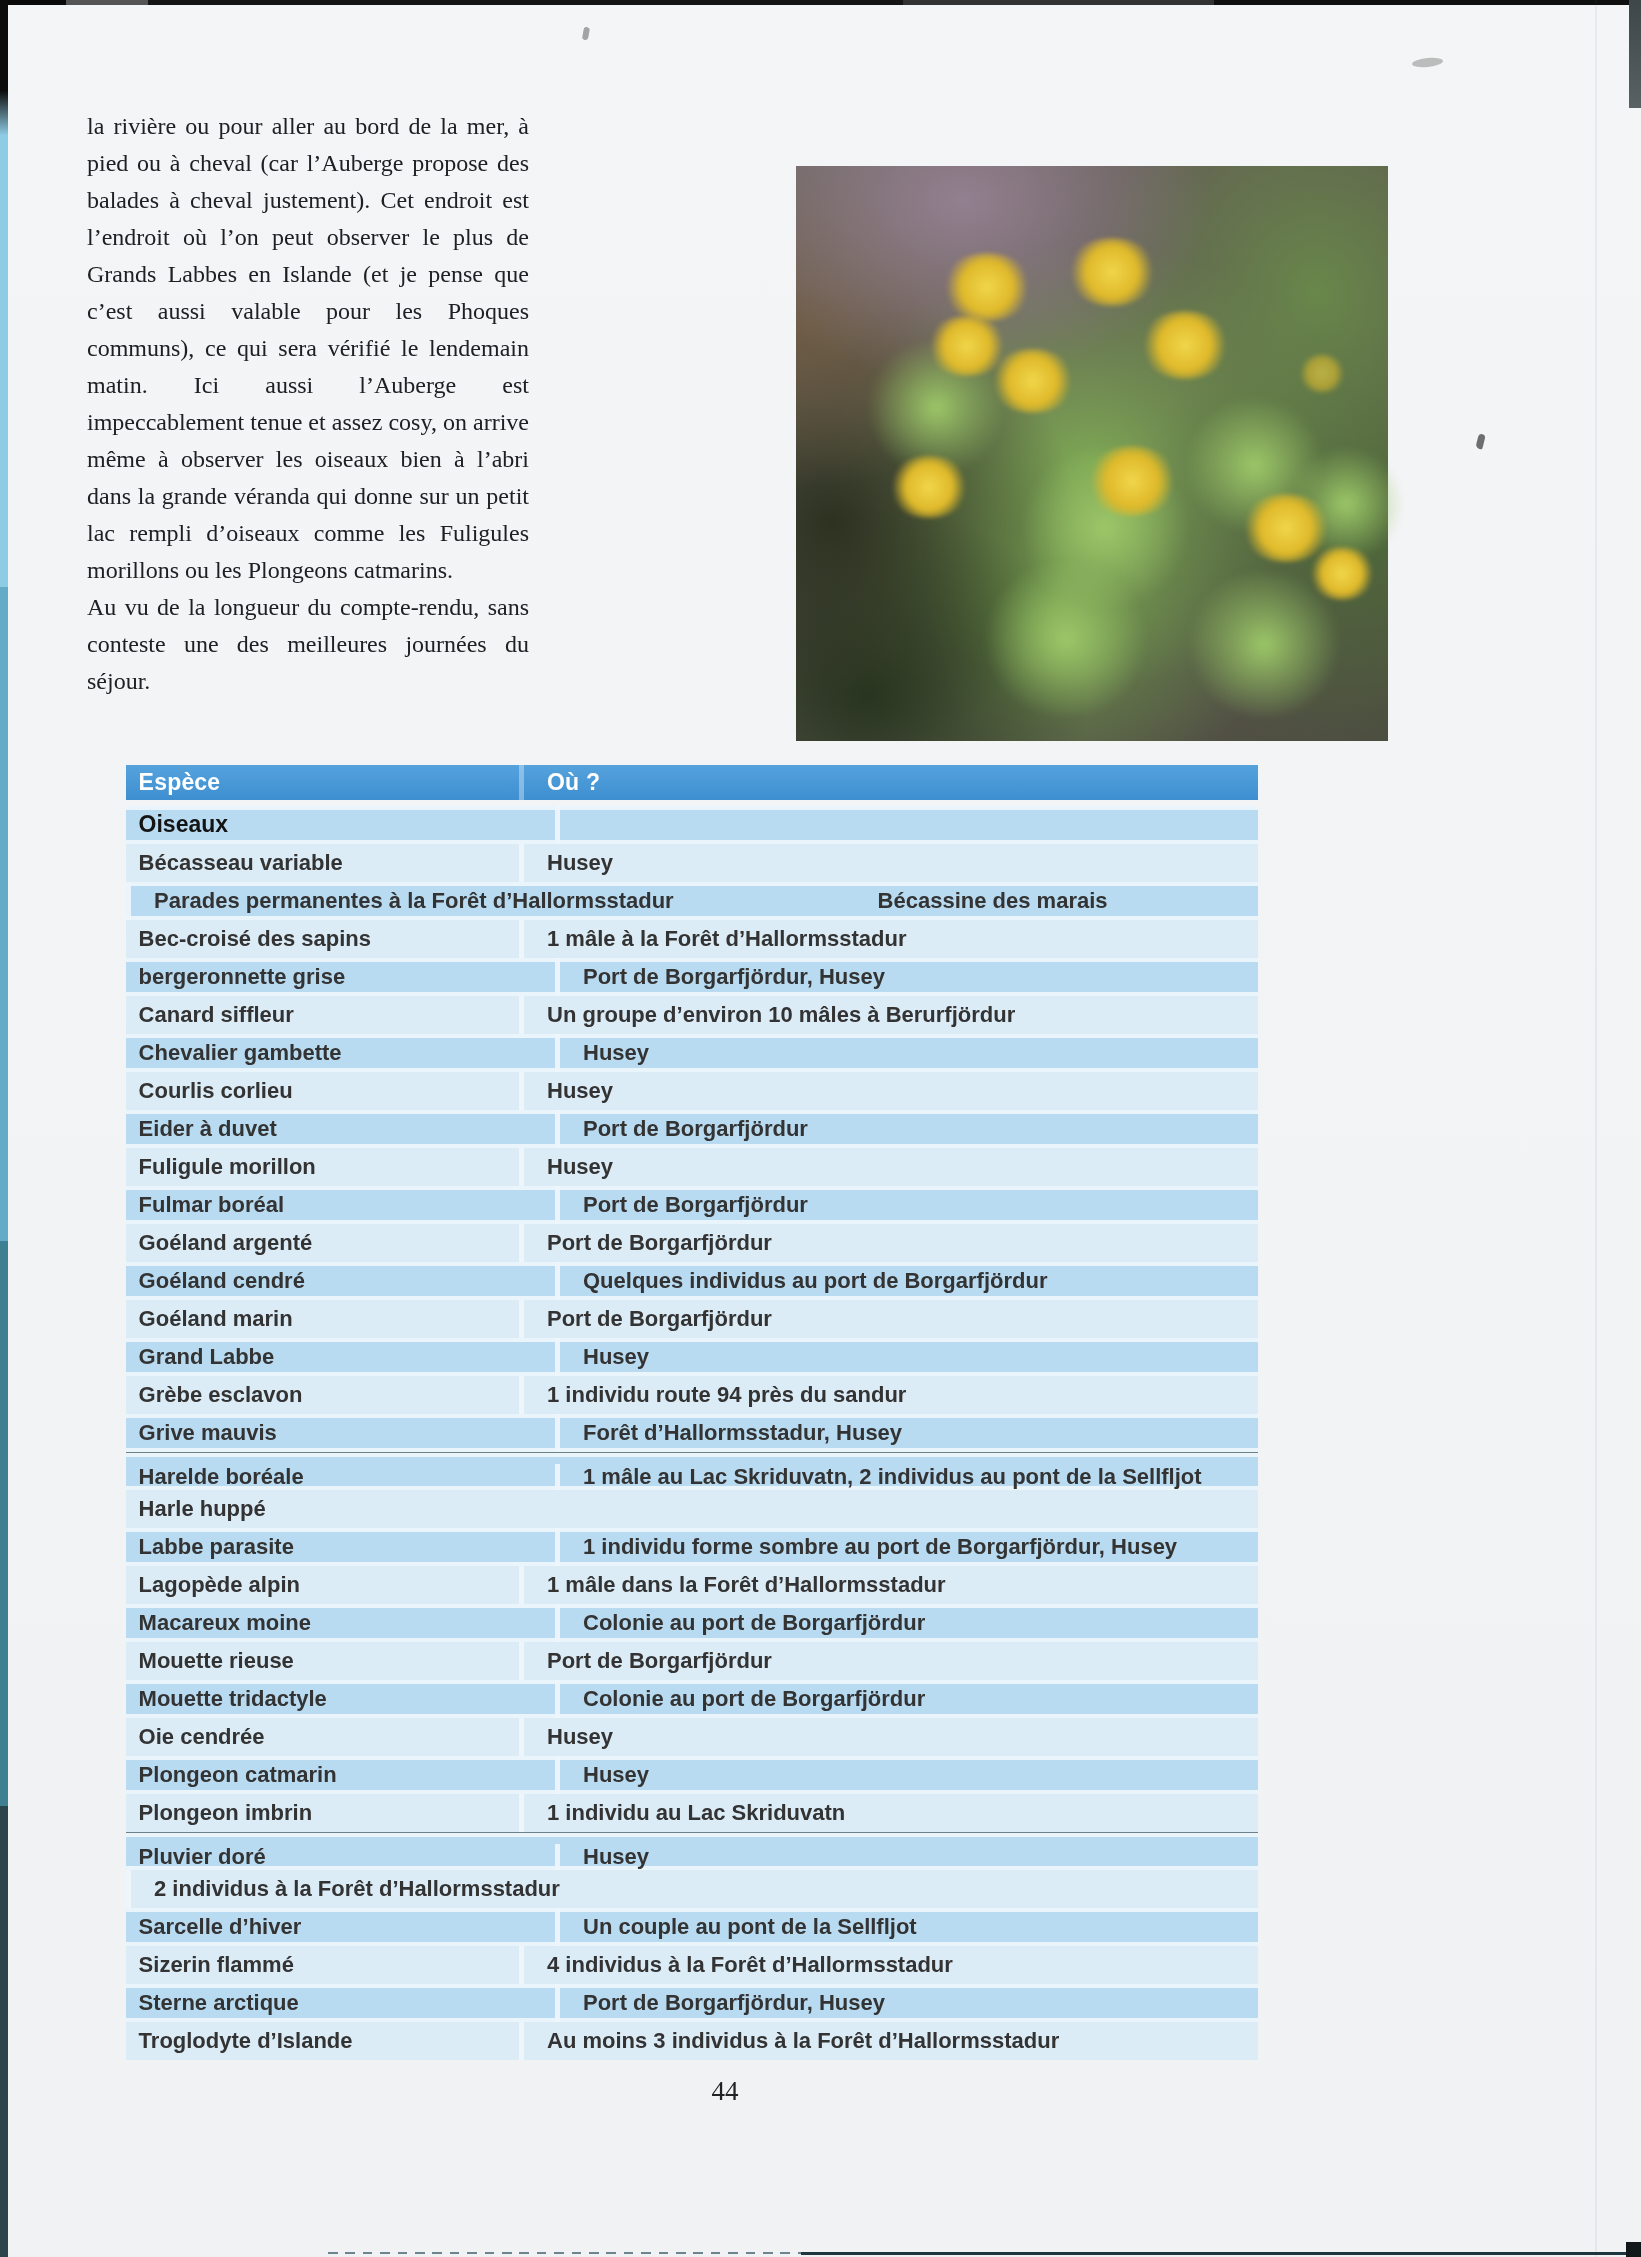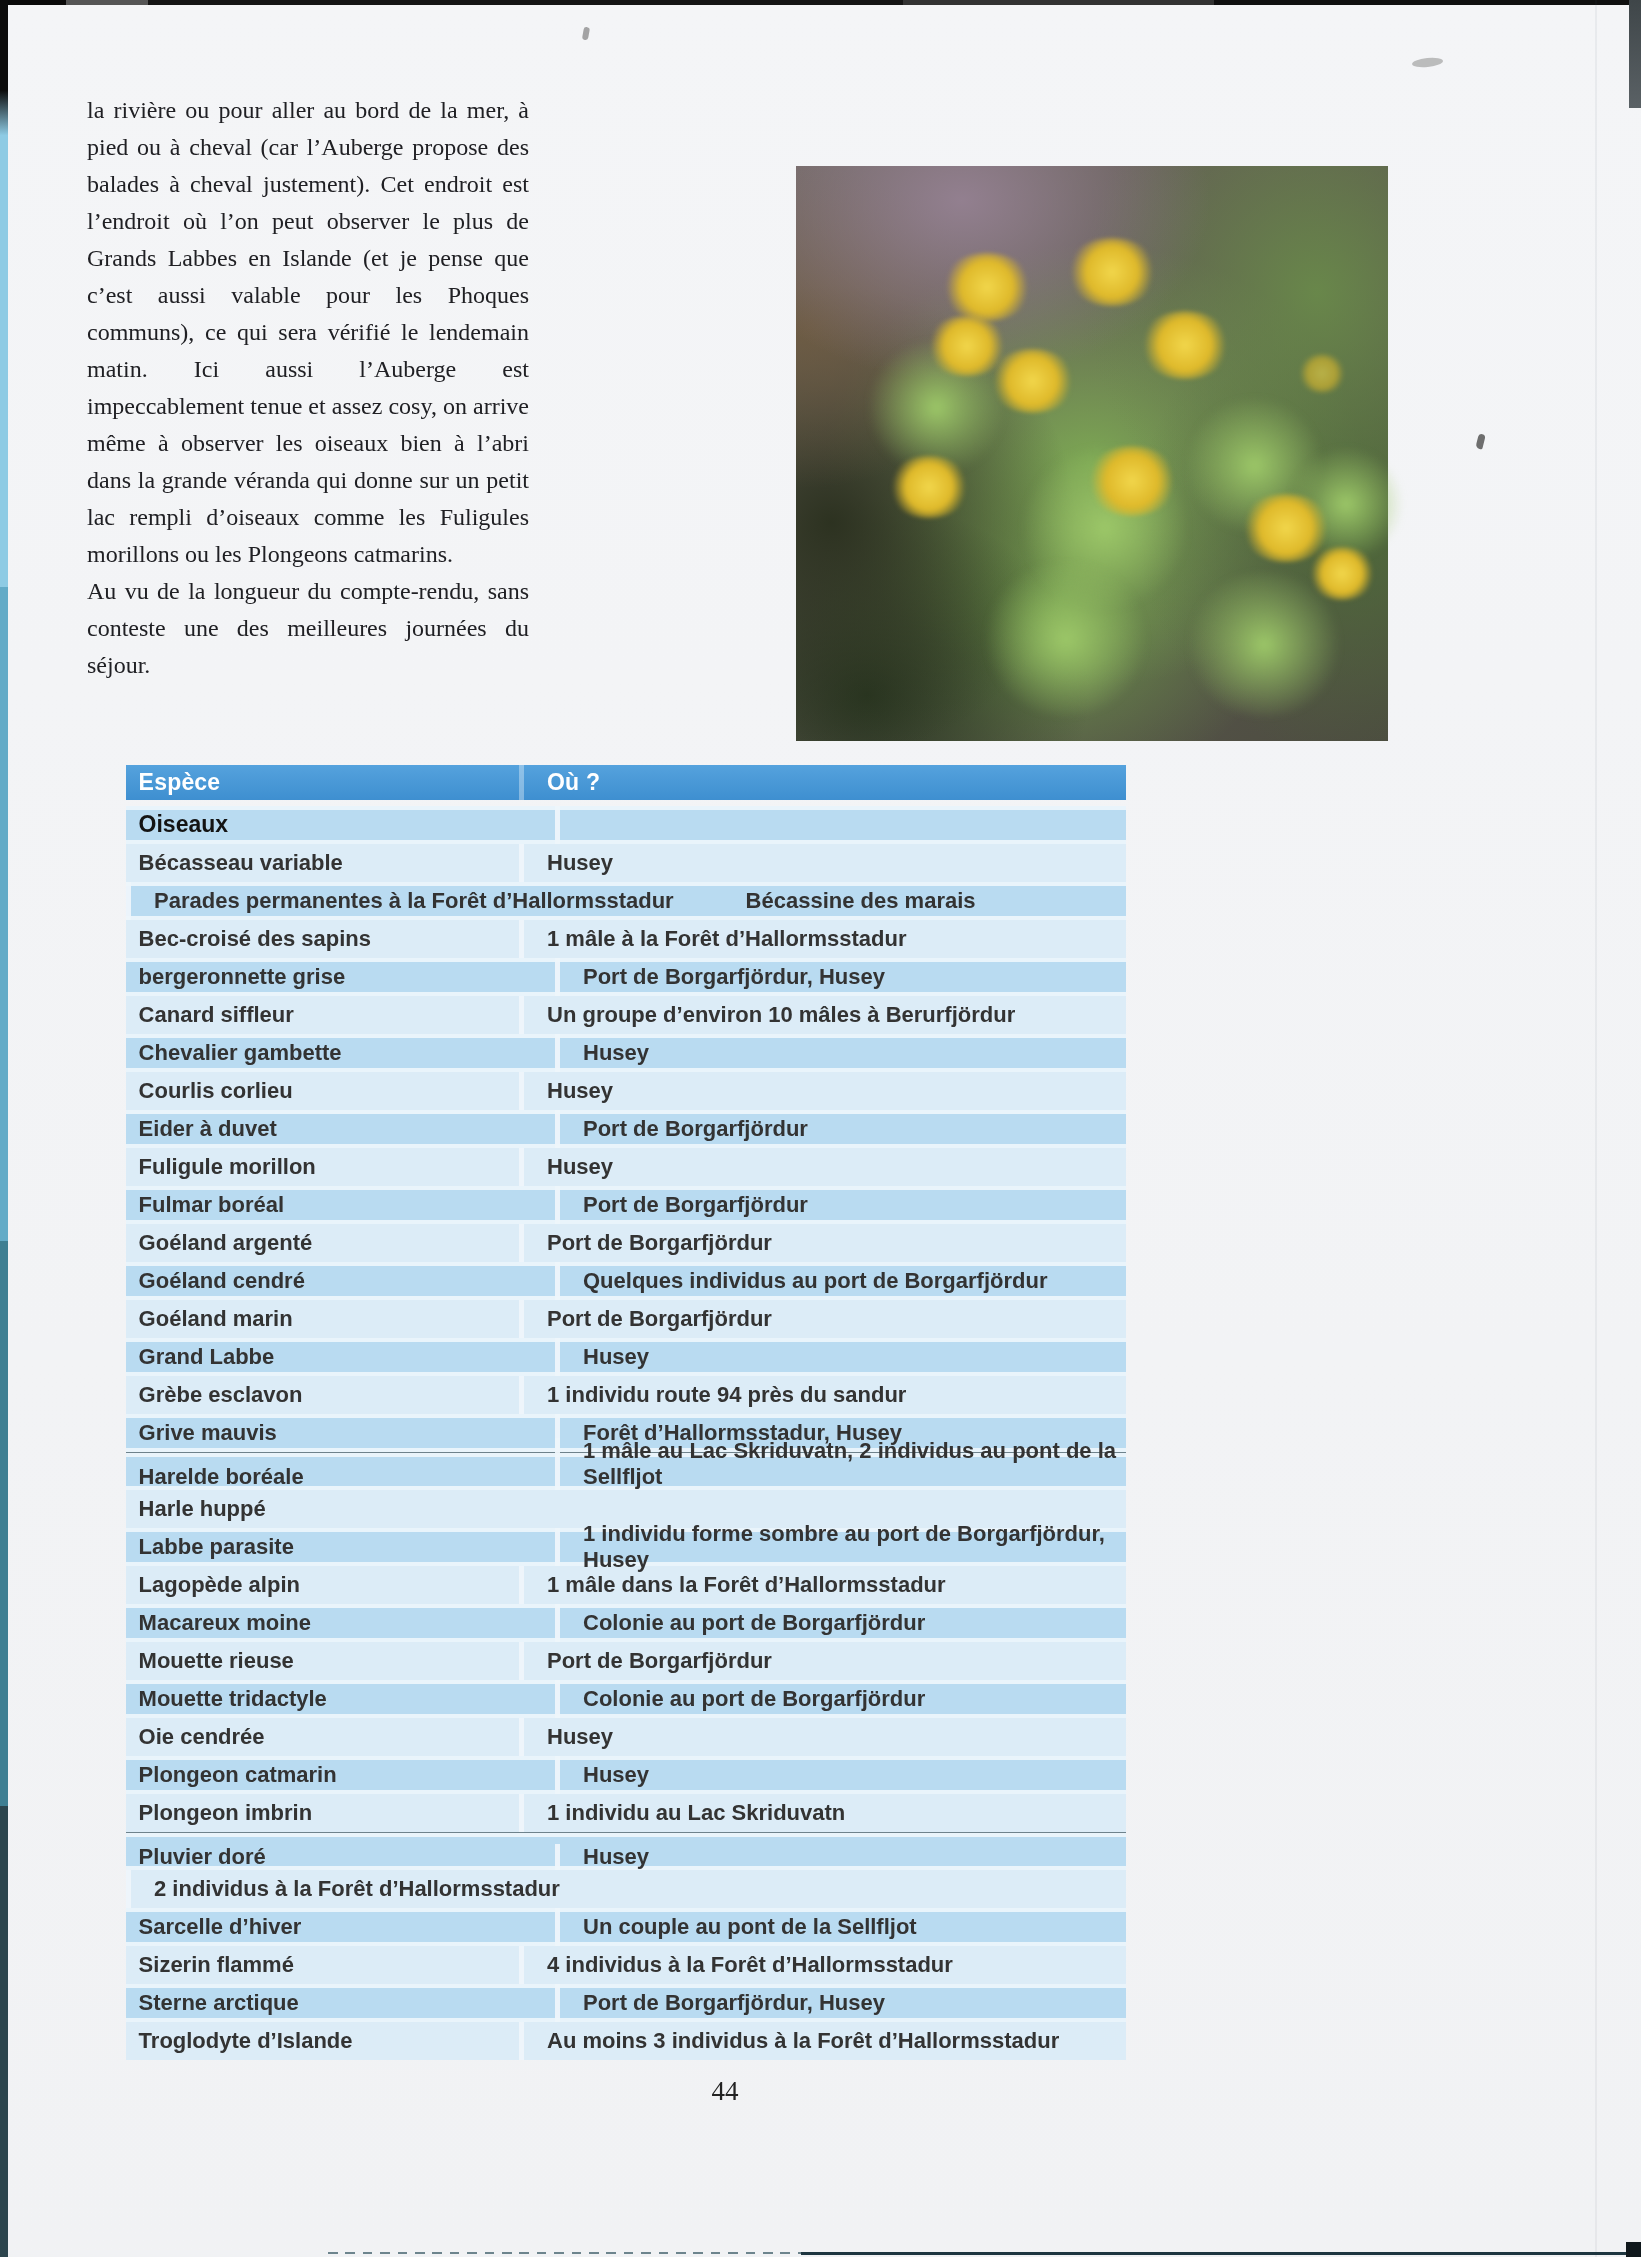--- a/index.html
+++ b/index.html
@@ -22,21 +22,21 @@
   .bottom-dots{position:absolute;left:328px;right:5.8px;bottom:2.9px;height:1.9px;
     background:repeating-linear-gradient(to right,#41606b 0 9.7px,transparent 9.7px 17.4px);opacity:.75;}
   .bottom-line{position:absolute;left:801px;width:830px;bottom:1.9px;height:2.9px;background:#1e3640;}
   .corner-br{position:absolute;right:0;bottom:0;width:15.4px;height:15.4px;background:#10181c;}
   .mark{position:absolute;}
   .mark-apostrophe-top{left:583px;top:27px;width:5.8px;height:12.6px;background:#8f8f8f;border-radius:2.9px;transform:rotate(10deg);opacity:.8;}
   .mark-squiggle{left:1412px;top:58px;width:31px;height:8.7px;background:#9d9d9d;border-radius:50%;transform:rotate(-6deg);opacity:.65;}
   .mark-comma-mid{left:1477px;top:434px;width:6.8px;height:15.4px;background:#565656;border-radius:3.9px 3.9px 1.9px 4.8px;transform:rotate(14deg);opacity:.85;}
 
   
-  .article{position:absolute;left:87px;top:92px;width:442px;color:var(--body-text,#202024);}
+  .article{position:absolute;left:87px;top:108px;width:442px;color:var(--body-text,#202024);}
   .article p{margin:0;font:24px/37px "Liberation Serif",serif;text-align:justify;}
 
   
   .photo{position:absolute;left:796px;top:166px;width:592px;height:575px;
     background:
       radial-gradient(60% 45% at 28% 6%, rgba(150,130,148,.92), rgba(150,130,148,0) 70%),
       radial-gradient(45% 40% at 2% 28%, rgba(112,92,66,.85), rgba(112,92,66,0) 70%),
       radial-gradient(55% 55% at 6% 62%, rgba(42,48,30,.95), rgba(42,48,30,0) 75%),
       radial-gradient(50% 45% at 12% 92%, rgba(38,52,30,.95), rgba(38,52,30,0) 75%),
       radial-gradient(55% 60% at 88% 22%, rgba(106,140,74,.9), rgba(106,140,74,0) 72%),
@@ -45,21 +45,21 @@
       radial-gradient(55% 45% at 42% 78%, rgba(108,152,72,.9), rgba(108,152,72,0) 72%),
       linear-gradient(135deg,#6e665f,#4c4c40);}
   .fl{position:absolute;border-radius:50%;
     background:radial-gradient(circle,#f1d64b 0%,#dfb92a 45%,rgba(200,160,20,0) 72%);
     filter:blur(1.9px);}
   .leaf{position:absolute;border-radius:50%;
     background:radial-gradient(circle,#9cc768 0%,rgba(140,190,90,0) 70%);
     filter:blur(3.9px);}
 
   
-  .stable{position:absolute;left:126px;top:765px;width:1000px;}
+  .stable{position:absolute;left:126px;top:765px;width:1132px;}
   .thead{display:flex;height:35px;margin-bottom:5.8px;
     background:linear-gradient(var(--table-header-top,#55a2dd),var(--table-header-blue,#3e8fd0));}
   .th{display:flex;align-items:center;color:var(--header-text,#fff);
     font-size:23px;font-weight:bold;letter-spacing:0.2px;}
   .col1{flex:0 0 393px;padding-left:12.6px;box-sizing:border-box;}
   .col2{flex:1;padding-left:23px;border-left:5.8px solid rgba(238,246,251,.95);box-sizing:border-box;}
   .thead .col2{border-left:5.8px solid rgba(255,255,255,.35);}
   .row{display:flex;height:38px;box-sizing:border-box;}
   .row.light{background:var(--row-light,#dcecf7);}
   .row.medium{background:linear-gradient(to bottom,

